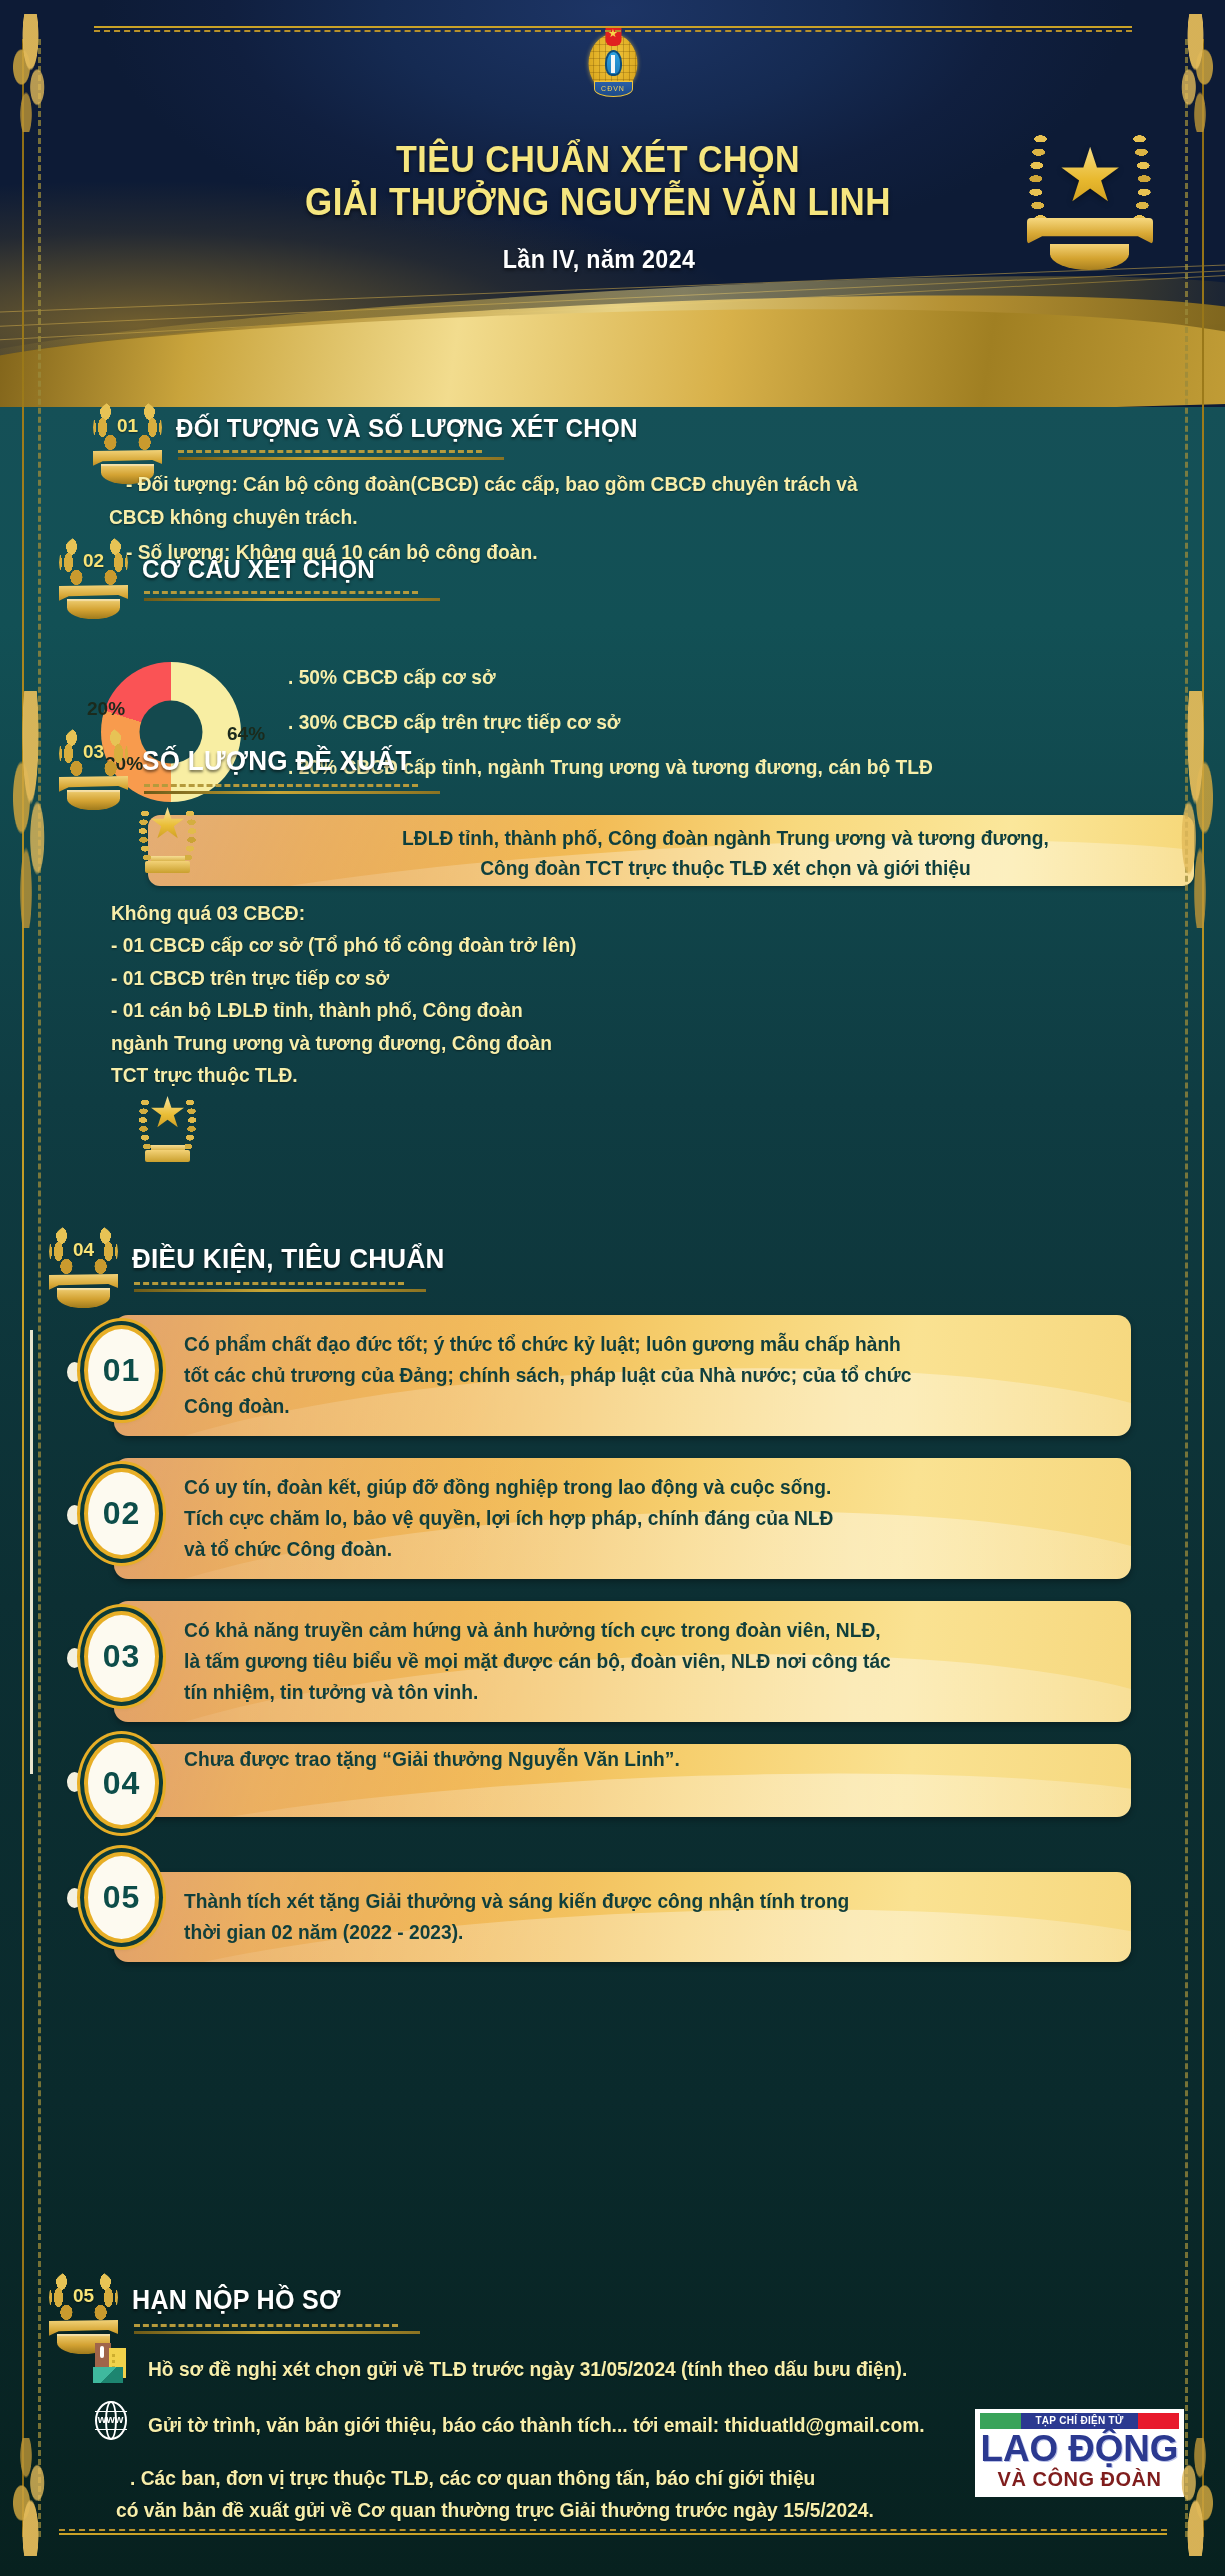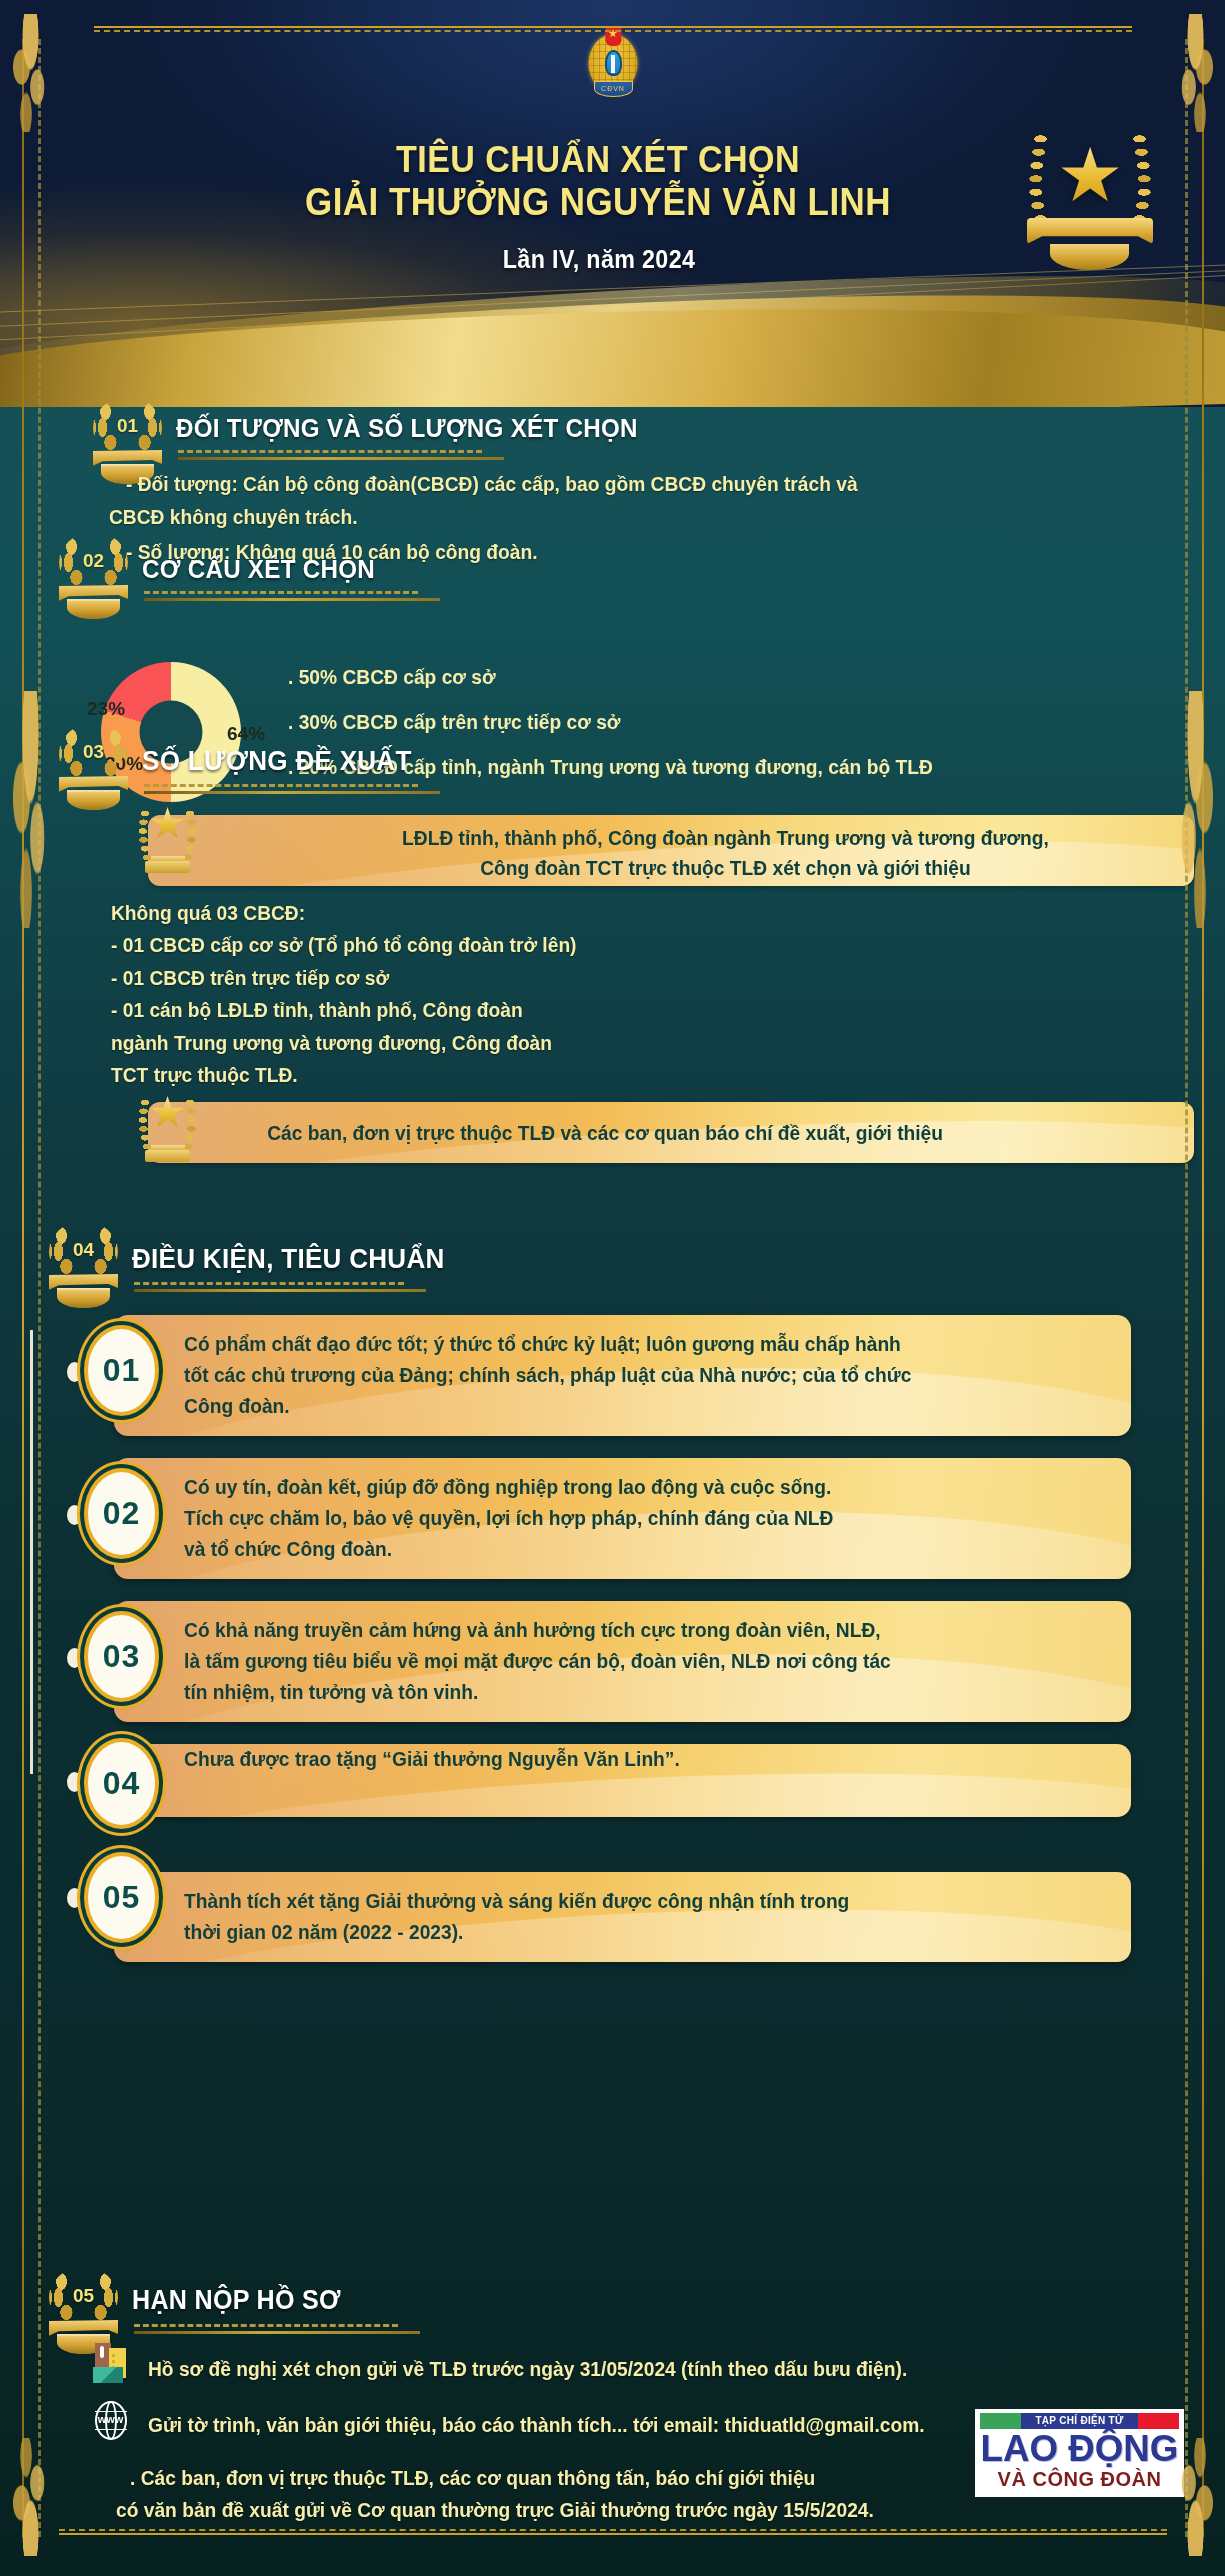--- a/index.html
+++ b/index.html
@@ -462,21 +462,21 @@
       <div class="sec-rule" style="top:59px; width:296px;">
         <div class="dash"></div>
           <div class="solid"></div>
       </div>
     </div>
 
     <div class="donut-wrap" style="left:101px; top:255px;">
       <div class="donut">
         <div class="hole"></div>
       </div>
-      <div class="dlab" style="left:-14px; top:36px;">23%</div>
+      <div class="dlab" style="left:-14px; top:36px;">20%</div>
       <div class="dlab" style="left:4px; top:91px;">30%</div>
       <div class="dlab" style="left:126px; top:61px;">64%</div>
     </div>
 
     <div class="legend" style="left:288px; top:259px;">
       <div>. 50% CBCĐ cấp cơ sở</div>
       <div>. 30% CBCĐ cấp trên trực tiếp cơ sở</div>
       <div>. 20% CBCĐ cấp tỉnh, ngành Trung ương và tương đương, cán bộ TLĐ</div>
     </div>
 
@@ -506,23 +506,20 @@
         <div class="bs"></div>
     </div>
 
     <div class="btext" style="left:111px; top:490px;">Không quá 03 CBCĐ:</div>
     <div class="btext" style="left:111px; top:522px;">- 01 CBCĐ cấp cơ sở (Tổ phó tổ công đoàn trở lên)</div>
     <div class="btext" style="left:111px; top:555px;">- 01 CBCĐ trên trực tiếp cơ sở</div>
     <div class="btext" style="left:111px; top:587px;">- 01 cán bộ LĐLĐ tỉnh, thành phố, Công đoàn</div>
     <div class="btext" style="left:111px; top:620px;">ngành Trung ương và tương đương, Công đoàn</div>
     <div class="btext" style="left:111px; top:652px;">TCT trực thuộc TLĐ.</div>
 
-    <div class="goldbar" style="left:148px; top:695px; width:1046px; height:61px; display:flex; align-items:center;">
-      <div class="gtext left" style="padding-left:107px;">Các ban, đơn vị trực thuộc TLĐ và các cơ quan báo chí đề xuất, giới thiệu</div>
-    </div>
     <div class="trophy-small" style="left:133px; top:684px;">
       <div class="lf"></div>
         <div class="rf"></div>
         <div class="st">★</div>
         <div class="bs2"></div>
         <div class="bs"></div>
     </div>
 
     <div class="sec" style="left:47px; top:814px; width:1076px;">
       <div class="badge">

